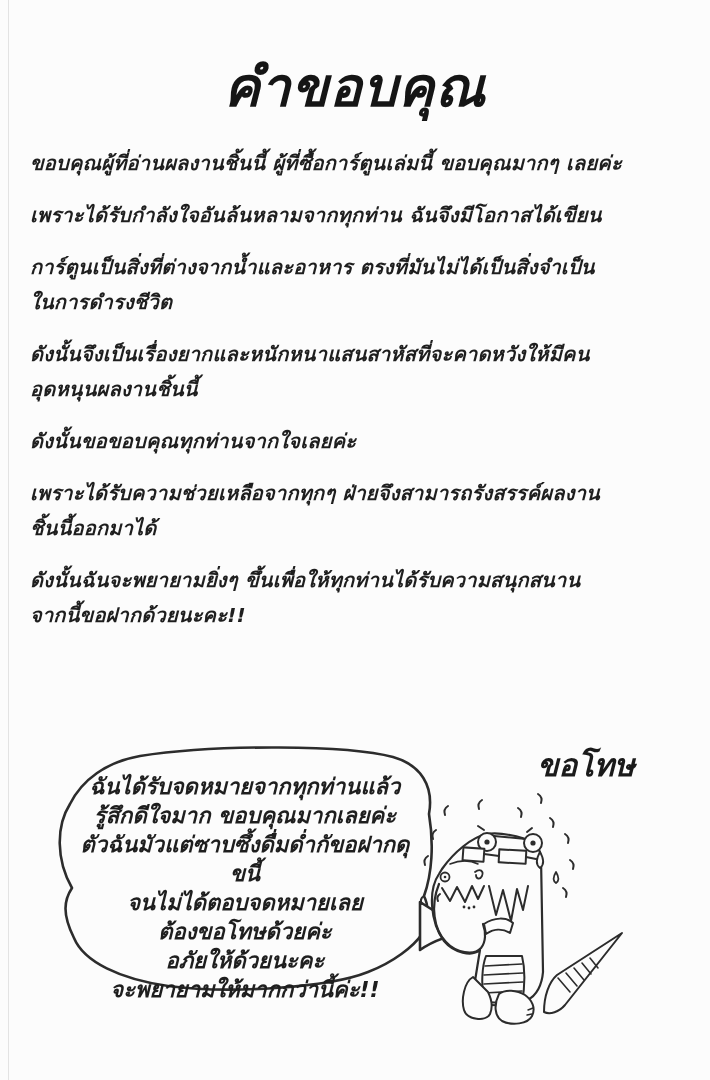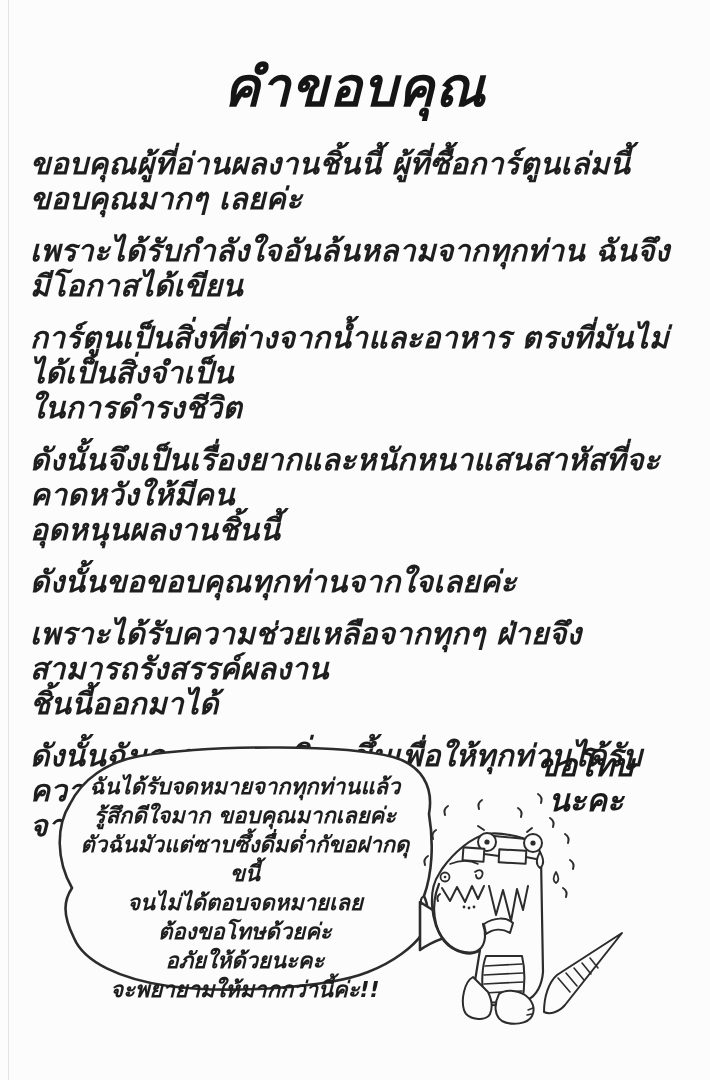--- a/index.html
+++ b/index.html
@@ -25,21 +25,21 @@
     font-size:54px;
     font-weight:bold;
     font-style:italic;
     line-height:80px;
     letter-spacing:1px;
     color:#151515;
   }
   .paras{margin:18px 28px 0 30px;}
   .para{
     margin:0 4px 17px 0;
-    font-size:30px;
+    font-size:20px;
     font-weight:bold;
     font-style:italic;
     line-height:35px;
     letter-spacing:0.2px;
     color:#1e1e1e;
   }
   .bubble-svg{position:absolute;left:48px;top:742px;}
   .bubble-text{
     position:absolute;left:75px;top:772px;width:340px;
     text-align:center;
@@ -120,21 +120,20 @@
     <div>รู้สึกดีใจมาก ขอบคุณมากเลยค่ะ</div>
     <div>ตัวฉันมัวแต่ซาบซึ้งดื่มด่ำกัขอฝากดุขนี้</div>
     <div>จนไม่ได้ตอบจดหมายเลย</div>
     <div>ต้องขอโทษด้วยค่ะ</div>
     <div>อภัยให้ด้วยนะคะ</div>
     <div>จะพยายามให้มากกว่านี้ค่ะ!!</div>
   </div>
 
   <div class="caption">
     <div>ขอโทษ</div>
-    <div>นะคะ</div>
   </div>
 
   <svg class="character-svg" width="235" height="255" viewBox="0 0 235 255">
 
     <path class="inkfill" stroke-width="2" d="M 124,240 C 124,224 129,210 137,203 L 202,161 L 145,233 C 139,240 130,243 124,240 Z"></path>
     <g class="ink" stroke-width="1.6">
       <path d="M 138,206 L 150,220"></path>
       <path d="M 146,201 L 157,214"></path>
       <path d="M 154,196 L 164,208"></path>
       <path d="M 162,191 L 171,202"></path>

